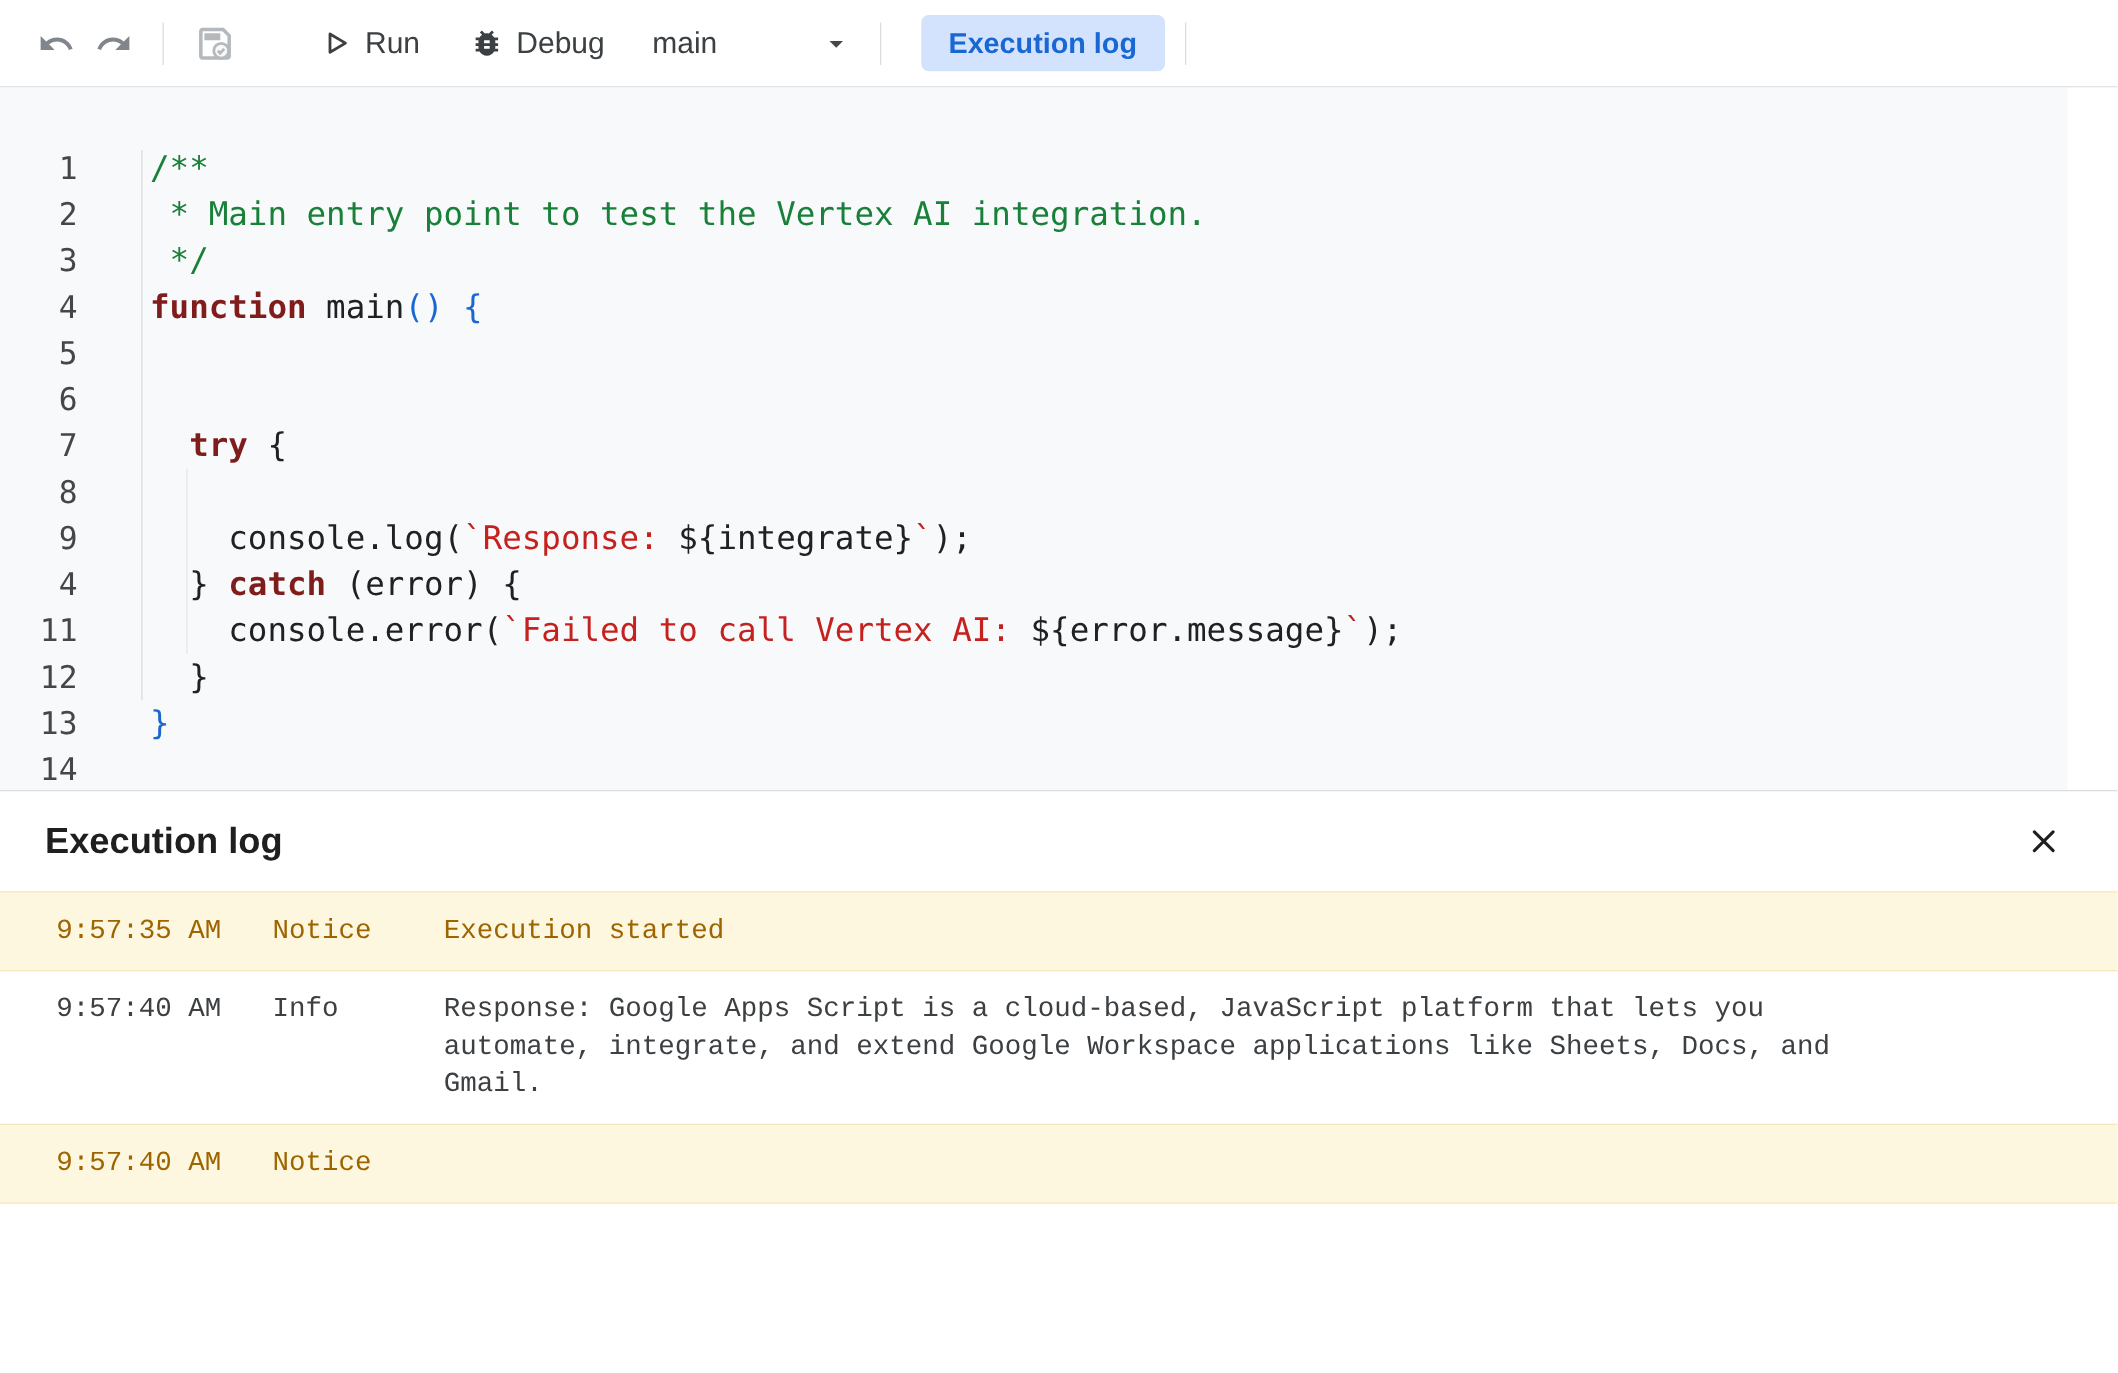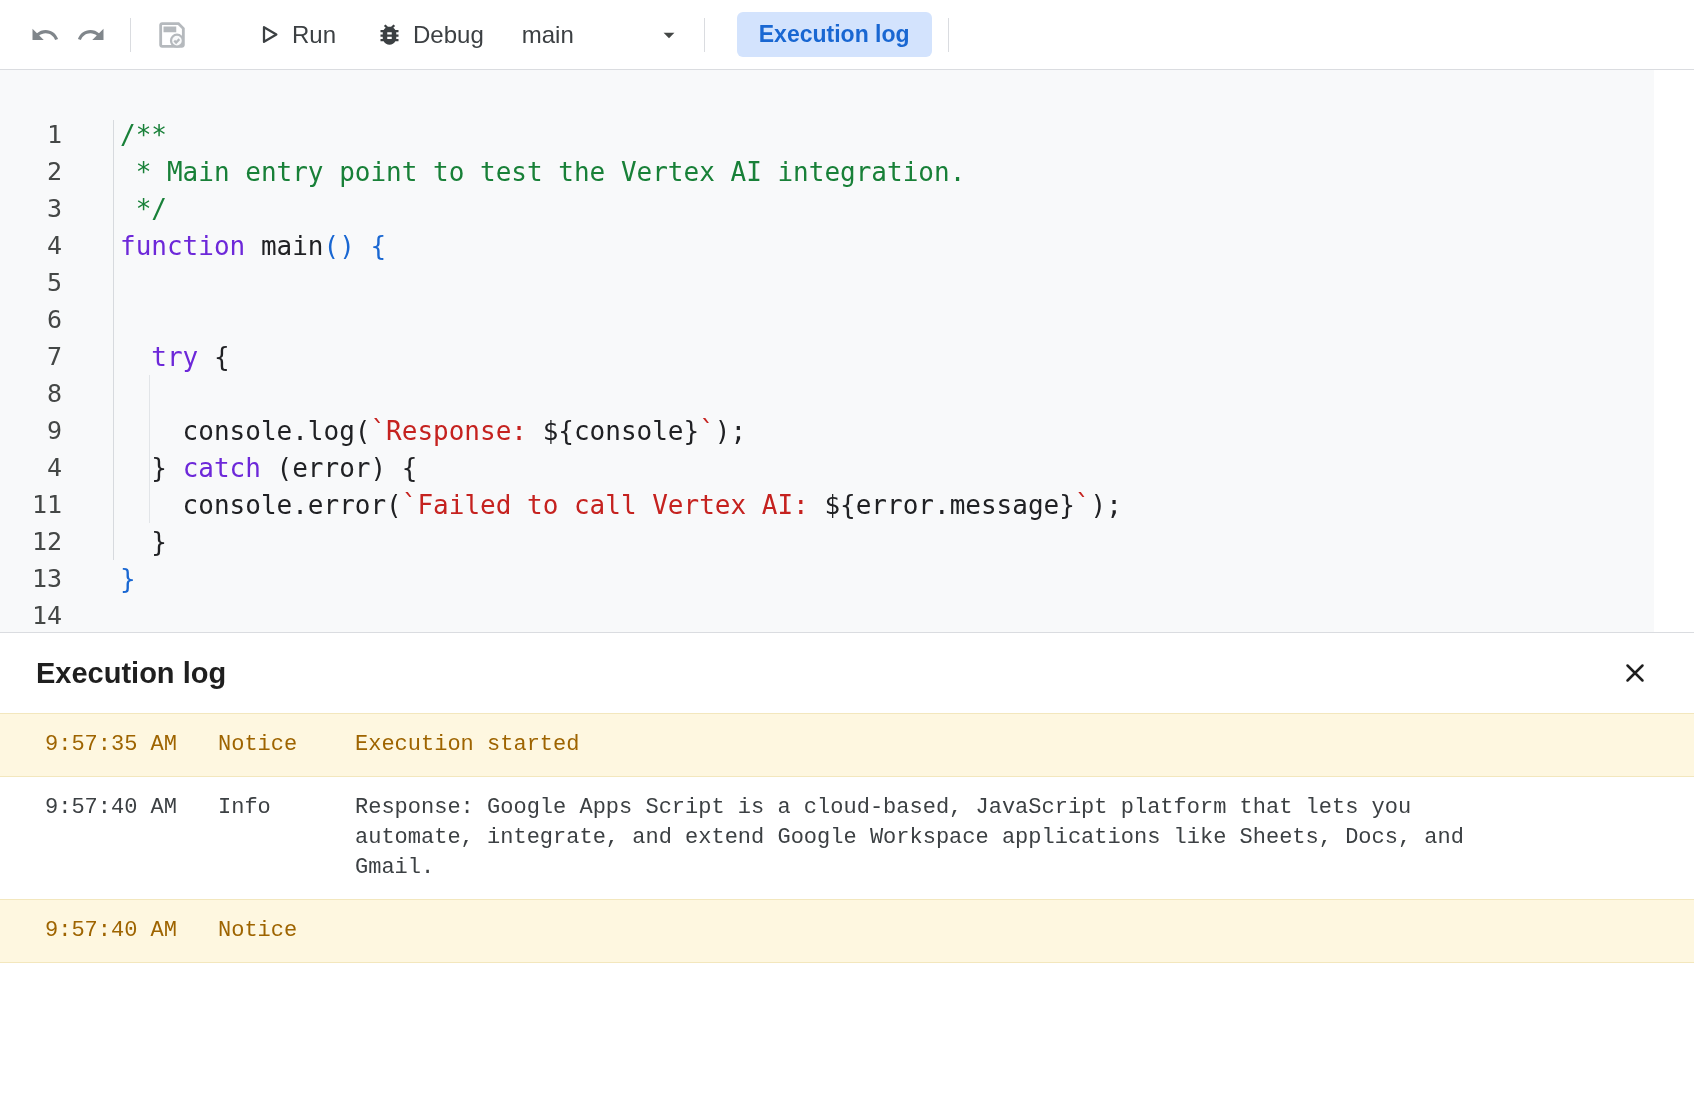--- a/index.html
+++ b/index.html
@@ -27,21 +27,21 @@
 
   
   .editor { position:relative; height:562px; background:#f8f9fa; overflow:hidden; }
   #code-lines { padding-top:46px; }
   .code-line { display:flex; height:37px; align-items:center; }
   .ln { flex:0 0 62px; text-align:right; font-family:"DejaVu Sans Mono",monospace;
         font-size:25px; color:#444746; }
   .code-text { white-space:pre; padding-left:58px;
                font-family:"DejaVu Sans Mono",monospace; font-size:26px; color:#202124; }
   .tk-cm { color:#188038; }
-  .tk-kw { color:#6d28d9; }
+  .tk-kw { color:#7f1d1d;font-weight:bold; }
   .tk-st { color:#c5221f; }
   .tk-br { color:#1967d2; }
   .tk-pl { color:#202124; }
   .indent-guide { position:absolute; width:1px; background:#d7dade; }
   #guide-outer { left:113px; top:50px; height:440px; }
   #guide-inner { left:149px; top:305px; height:148px; background:#e2e5e8; }
   .editor-scrollbar { position:absolute; right:0; top:0; width:40px; height:562px;
                       background:#ffffff; }
 
   
@@ -145,21 +145,21 @@
         </div>
         <div class="code-line">
           <span class="ln">7</span>
           <span class="code-text"><span class="tk-pl">  </span><span class="tk-kw">try</span><span class="tk-pl"> {</span></span>
         </div>
         <div class="code-line">
           <span class="ln">8</span>
         </div>
         <div class="code-line">
           <span class="ln">9</span>
-          <span class="code-text"><span class="tk-pl">    console.log(</span><span class="tk-st">`Response: </span><span class="tk-pl">${console}</span><span class="tk-st">`</span><span class="tk-pl">);</span></span>
+          <span class="code-text"><span class="tk-pl">    console.log(</span><span class="tk-st">`Response: </span><span class="tk-pl">${integrate}</span><span class="tk-st">`</span><span class="tk-pl">);</span></span>
         </div>
         <div class="code-line">
           <span class="ln">4</span>
           <span class="code-text"><span class="tk-pl">  } </span><span class="tk-kw">catch</span><span class="tk-pl"> (error) {</span></span>
         </div>
         <div class="code-line">
           <span class="ln">11</span>
           <span class="code-text"><span class="tk-pl">    console.error(</span><span class="tk-st">`Failed to call Vertex AI: </span><span class="tk-pl">${error.message}</span><span class="tk-st">`</span><span class="tk-pl">);</span></span>
         </div>
         <div class="code-line">

